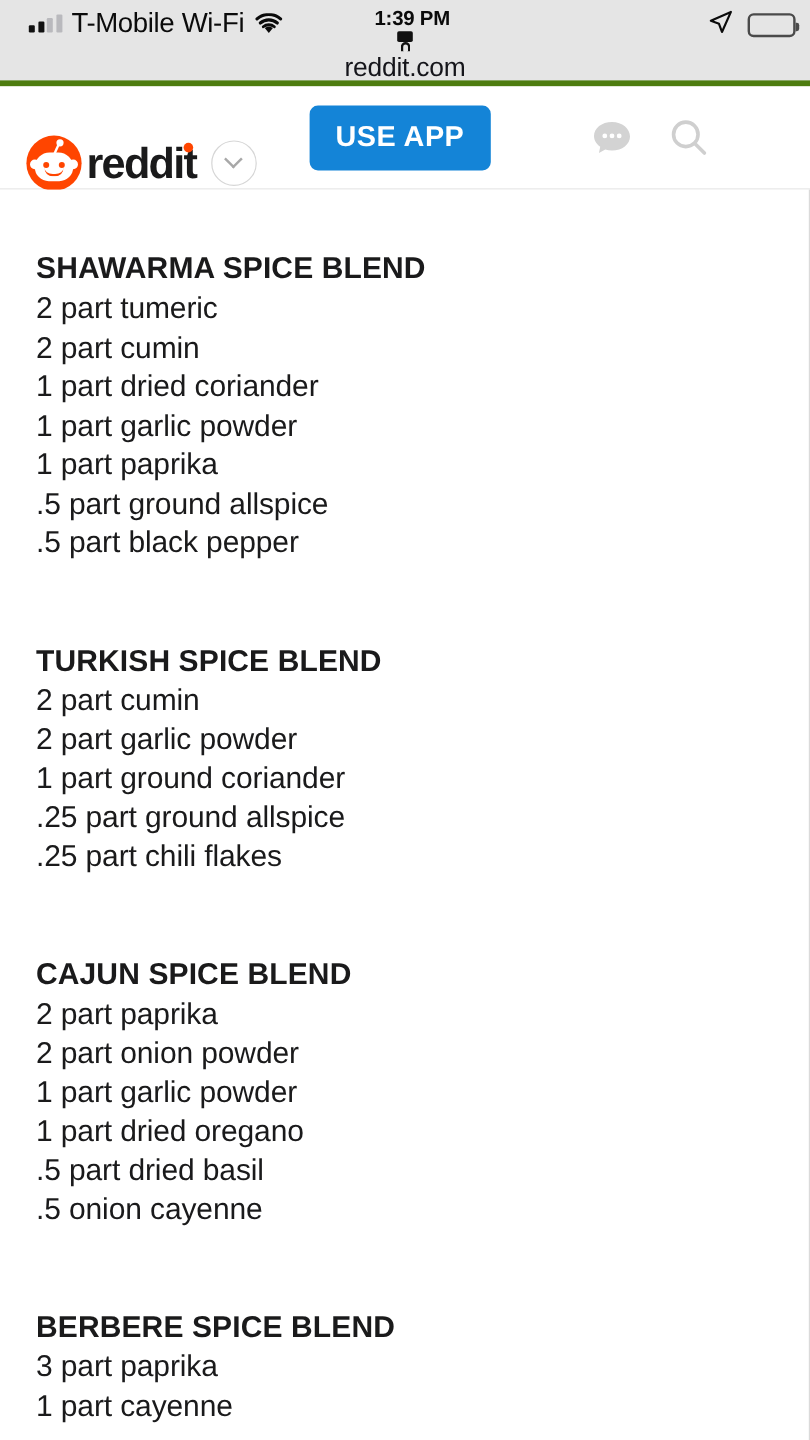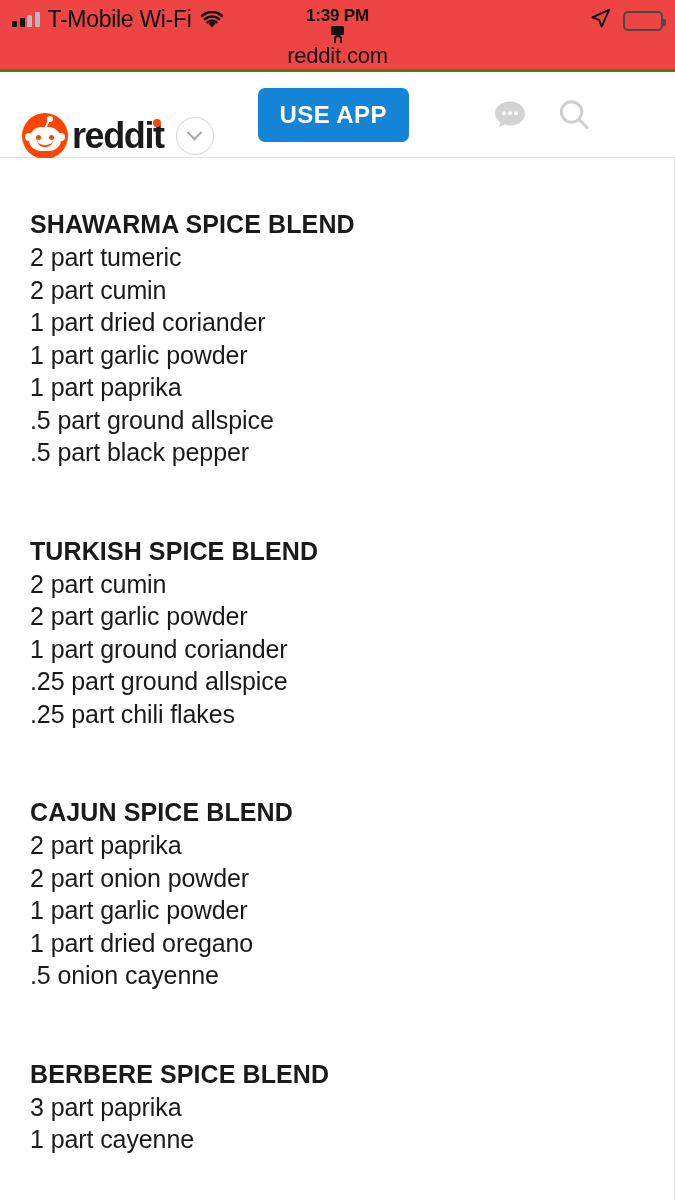--- a/index.html
+++ b/index.html
@@ -7,22 +7,23 @@
     width:675px; height:1200px;
     background:#ffffff;
     font-family:"Liberation Sans", sans-serif;
     overflow:hidden;
   }
   .screen { position:relative; width:675px; height:1200px; background:#fff; }
 
   
   .statusbar {
     position:relative; height:72px; width:100%;
-    background:#ef4444;
-    border-bottom:3px solid #4d7c0f;
+    background:#e5e5e5;
+    border-bottom:5px solid #4d7c0f;
+    padding-left:12px;
   }
   .sb-row1 { position:relative; height:38px; }
   .sb-left {
     position:absolute; left:12px; top:6px;
     display:flex; align-items:center; gap:8px;
   }
   .bars { display:flex; align-items:flex-end; gap:2.5px; height:15px; }
   .bars i { display:block; width:5px; border-radius:1px; background:#b9b9bd; }
   .bars i.on { background:#111; }
   .bars i:nth-child(1){ height:6px; }
@@ -265,20 +266,21 @@
       <div class="ingredient">.25 part ground allspice</div>
       <div class="ingredient">.25 part chili flakes</div>
     </div>
 
     <div class="blend">
       <div class="blend-title">CAJUN SPICE BLEND</div>
       <div class="ingredient">2 part paprika</div>
       <div class="ingredient">2 part onion powder</div>
       <div class="ingredient">1 part garlic powder</div>
       <div class="ingredient">1 part dried oregano</div>
+      <div class="ingredient">.5 part dried basil</div>
       <div class="ingredient">.5 onion cayenne</div>
     </div>
 
     <div class="blend">
       <div class="blend-title">BERBERE SPICE BLEND</div>
       <div class="ingredient">3 part paprika</div>
       <div class="ingredient">1 part cayenne</div>
     </div>
 
   </div>

